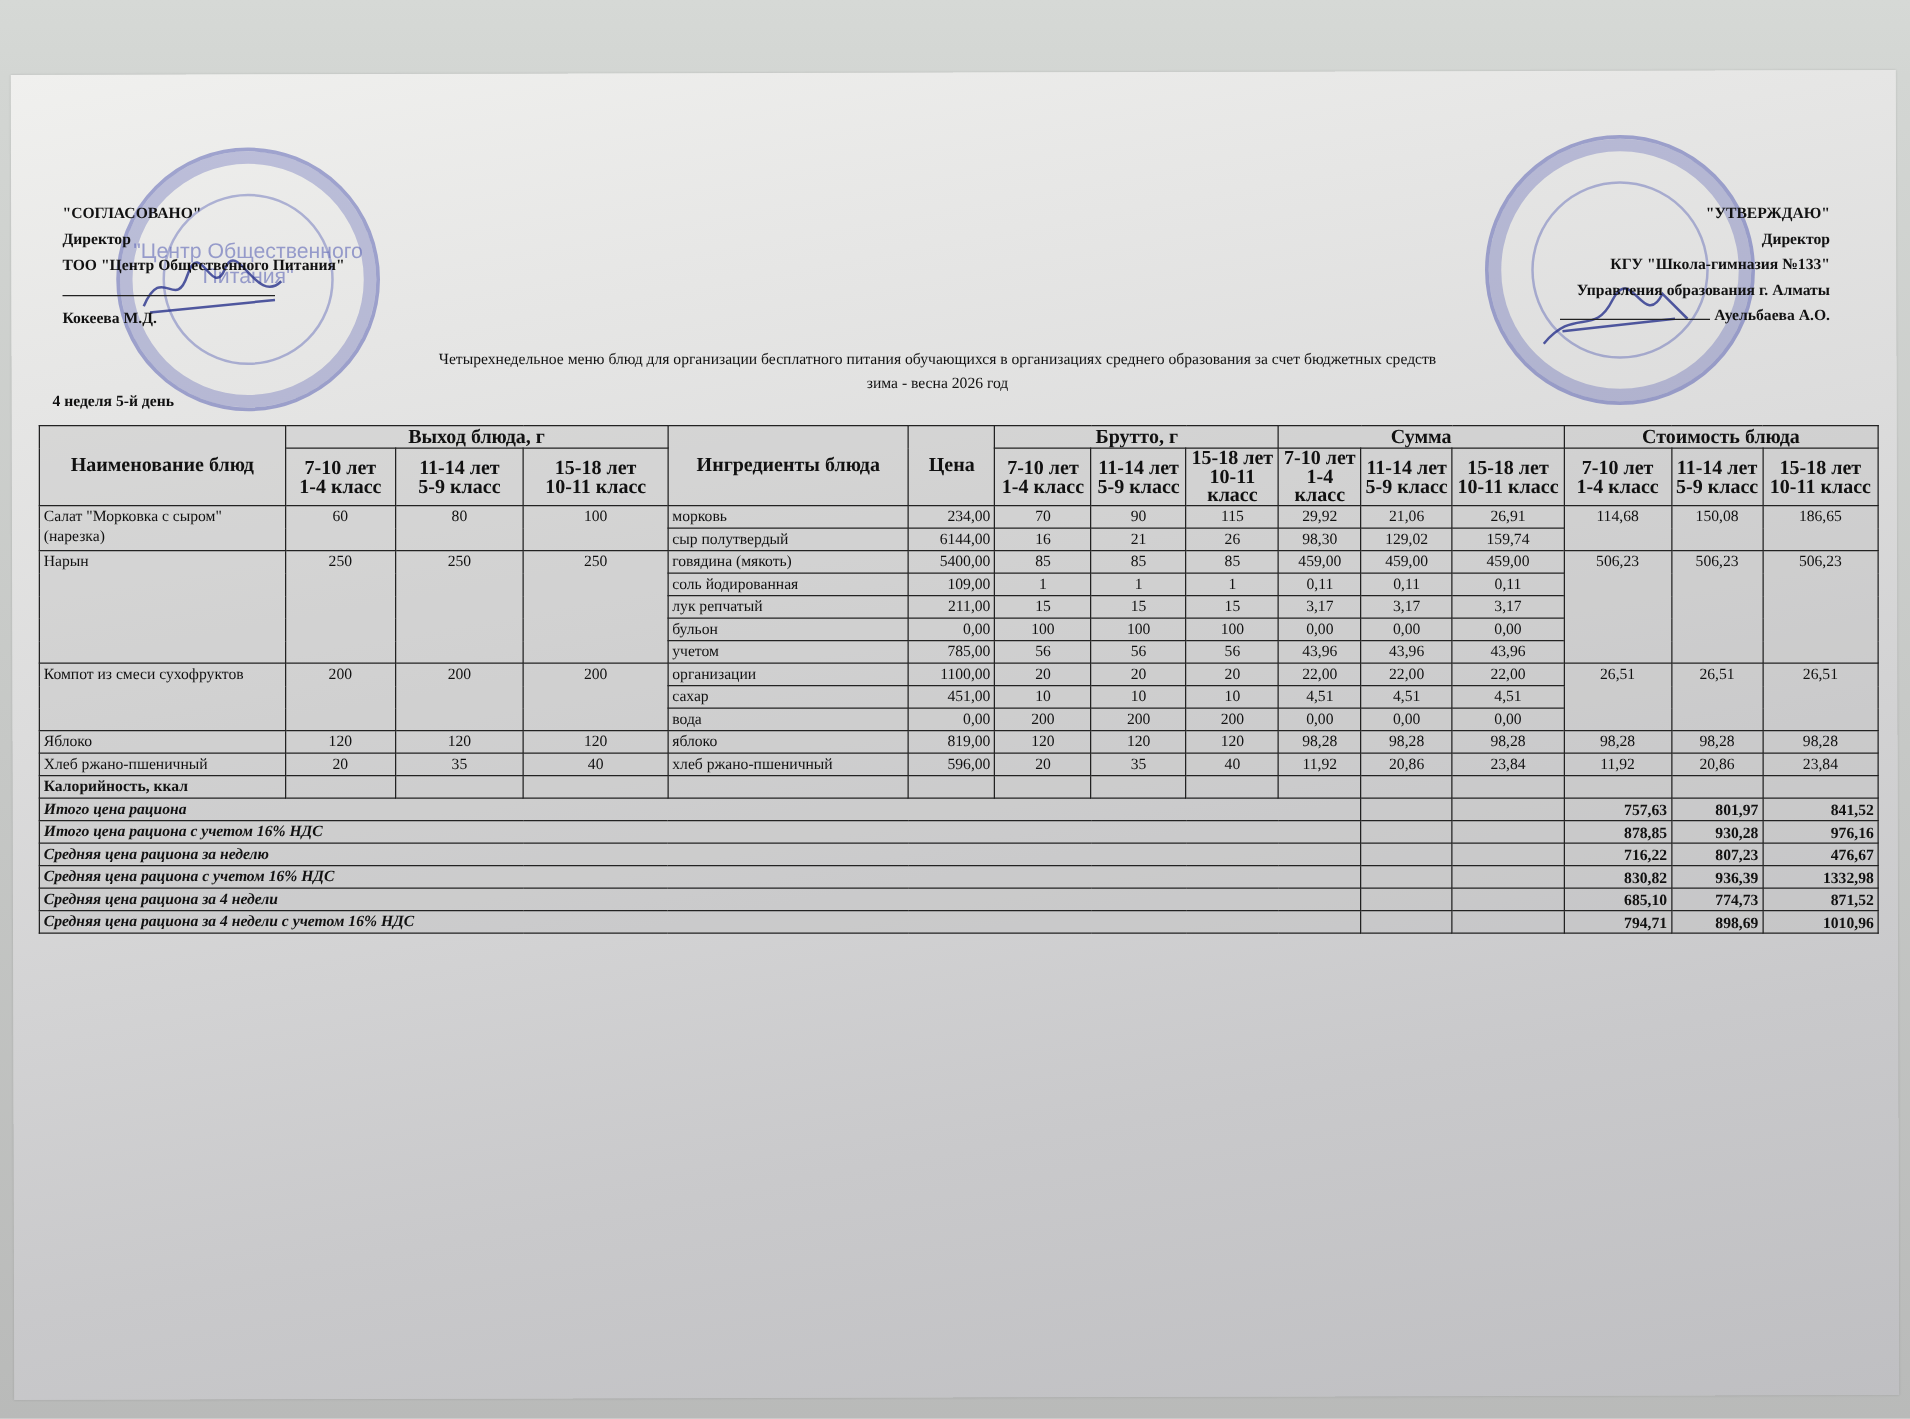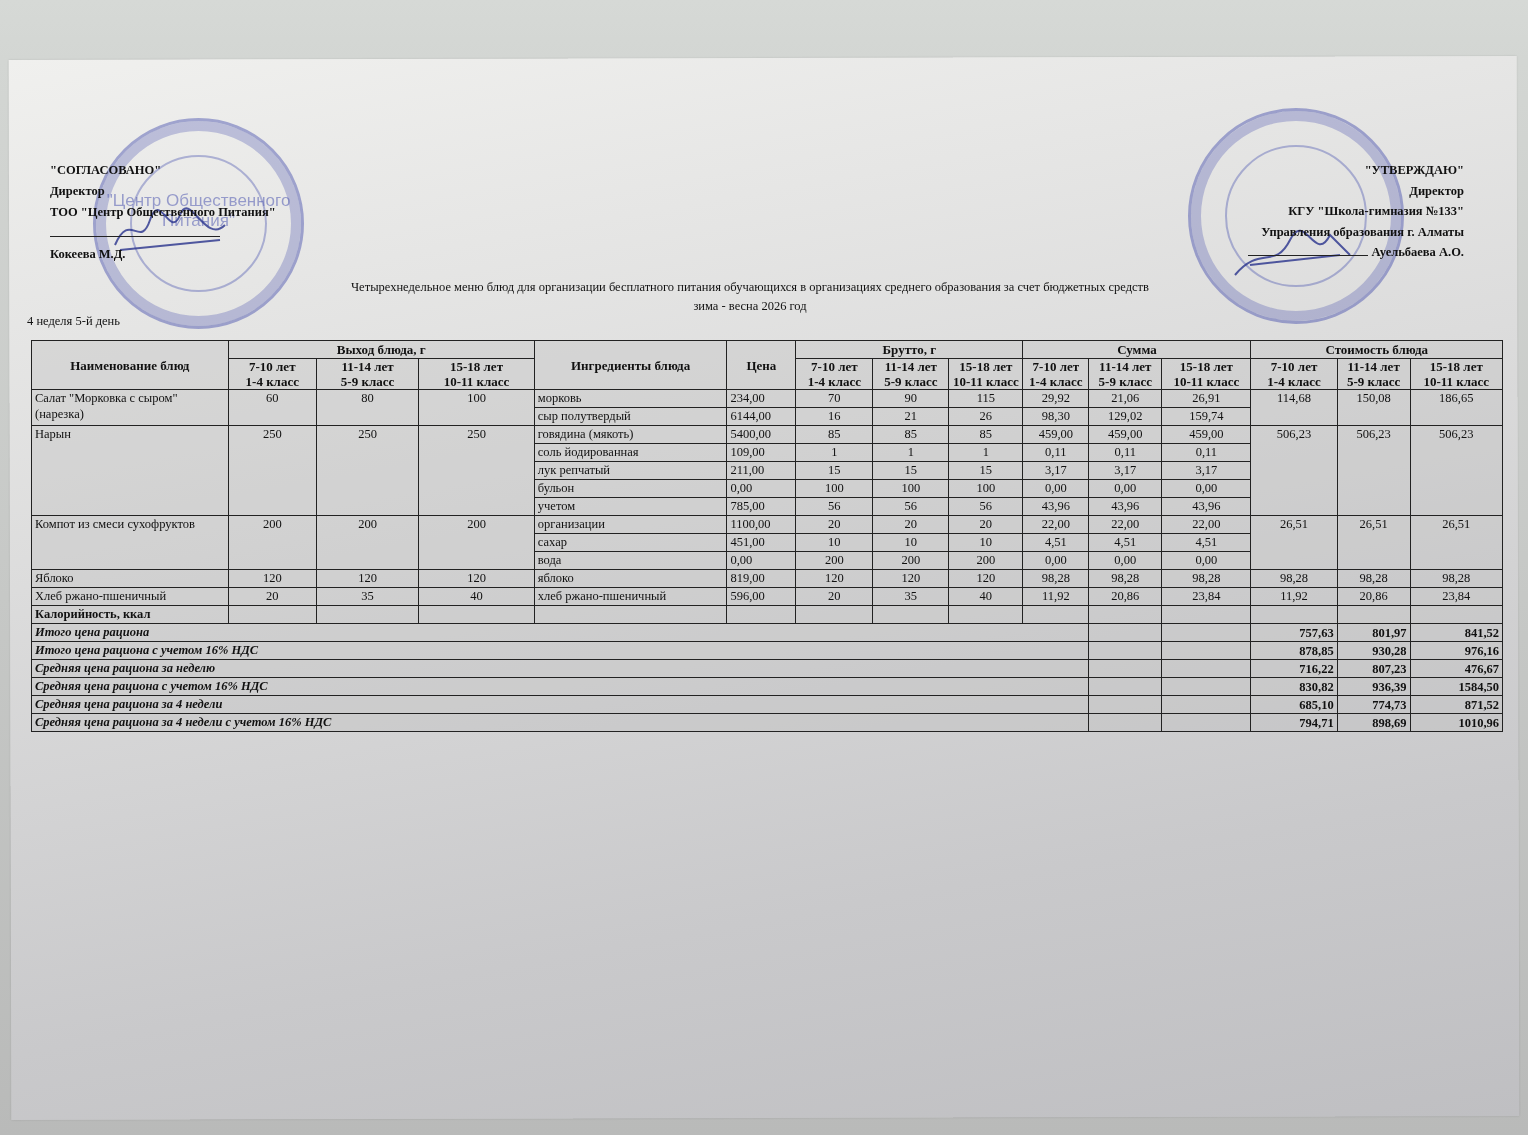--- a/index.html
+++ b/index.html
@@ -35,34 +35,34 @@
     .approval-left {
       position: absolute; left: 50px; top: 160px; font-weight: bold; font-size: 12.5px; line-height: 21px;
     }
     .approval-right {
       position: absolute; right: 64px; top: 160px; text-align: right; font-weight: bold; font-size: 12.5px; line-height: 20.5px;
     }
     .sig-line { display: inline-block; width: 170px; border-bottom: 1px solid #222; height: 12px; }
     .doc-title {
       position: absolute; left: 40px; width: 1420px; top: 278px; text-align: center; font-weight: normal; font-size: 12.5px; line-height: 19px;
     }
-    .week-label { position: absolute; left: 27px; top: 314px; font-weight: normal; font-size: 12.5px; }
+    .week-label { position: absolute; left: 42px; top: 314px; font-weight: bold; font-size: 12.5px; }
     table.menu {
       position: absolute; left: 31px; top: 340px; width: 1472px;
       border-collapse: collapse; font-size: 12.5px; table-layout: fixed;
       background: rgba(190,190,190,0.35);
     }
     table.menu td, table.menu th {
       border: 1px solid #222; padding: 0 3px; height: 17px; line-height: 16px; vertical-align: top;
     }
-    table.menu th { font-weight: bold; text-align: center; vertical-align: middle; font-size: 13px; line-height: 15px; }
+    table.menu th { font-weight: bold; text-align: center; vertical-align: middle; font-size: 16px; line-height: 15px; }
     th.hdr-group { height: 24px; }
     th.hdr-sub { height: 55px; }
     td.c { text-align: center; }
-    td.r { }
+    td.r { text-align: right; }
     td.l { text-align: left; }
     td.bold { font-weight: bold; }
     tr.summary td.label { font-style: italic; font-weight: bold; text-align: left; }
     tr.summary td.num { font-weight: bold; text-align: right; vertical-align: bottom; }
     .pen-mark {
       position: absolute; stroke: rgba(40,50,140,0.8); fill: none; stroke-width: 2;
     }
   </style>
 </head>
 <body>
@@ -354,21 +354,21 @@
       <td class="num">716,22</td>
       <td class="num">807,23</td>
       <td class="num">476,67</td>
     </tr>
     <tr class="summary">
       <td colspan="10" class="label">Средняя цена рациона с учетом 16% НДС</td>
       <td></td>
         <td></td>
       <td class="num">830,82</td>
       <td class="num">936,39</td>
-      <td class="num">1584,50</td>
+      <td class="num">1332,98</td>
     </tr>
     <tr class="summary">
       <td colspan="10" class="label">Средняя цена рациона за 4 недели</td>
       <td></td>
         <td></td>
       <td class="num">685,10</td>
       <td class="num">774,73</td>
       <td class="num">871,52</td>
     </tr>
     <tr class="summary">

